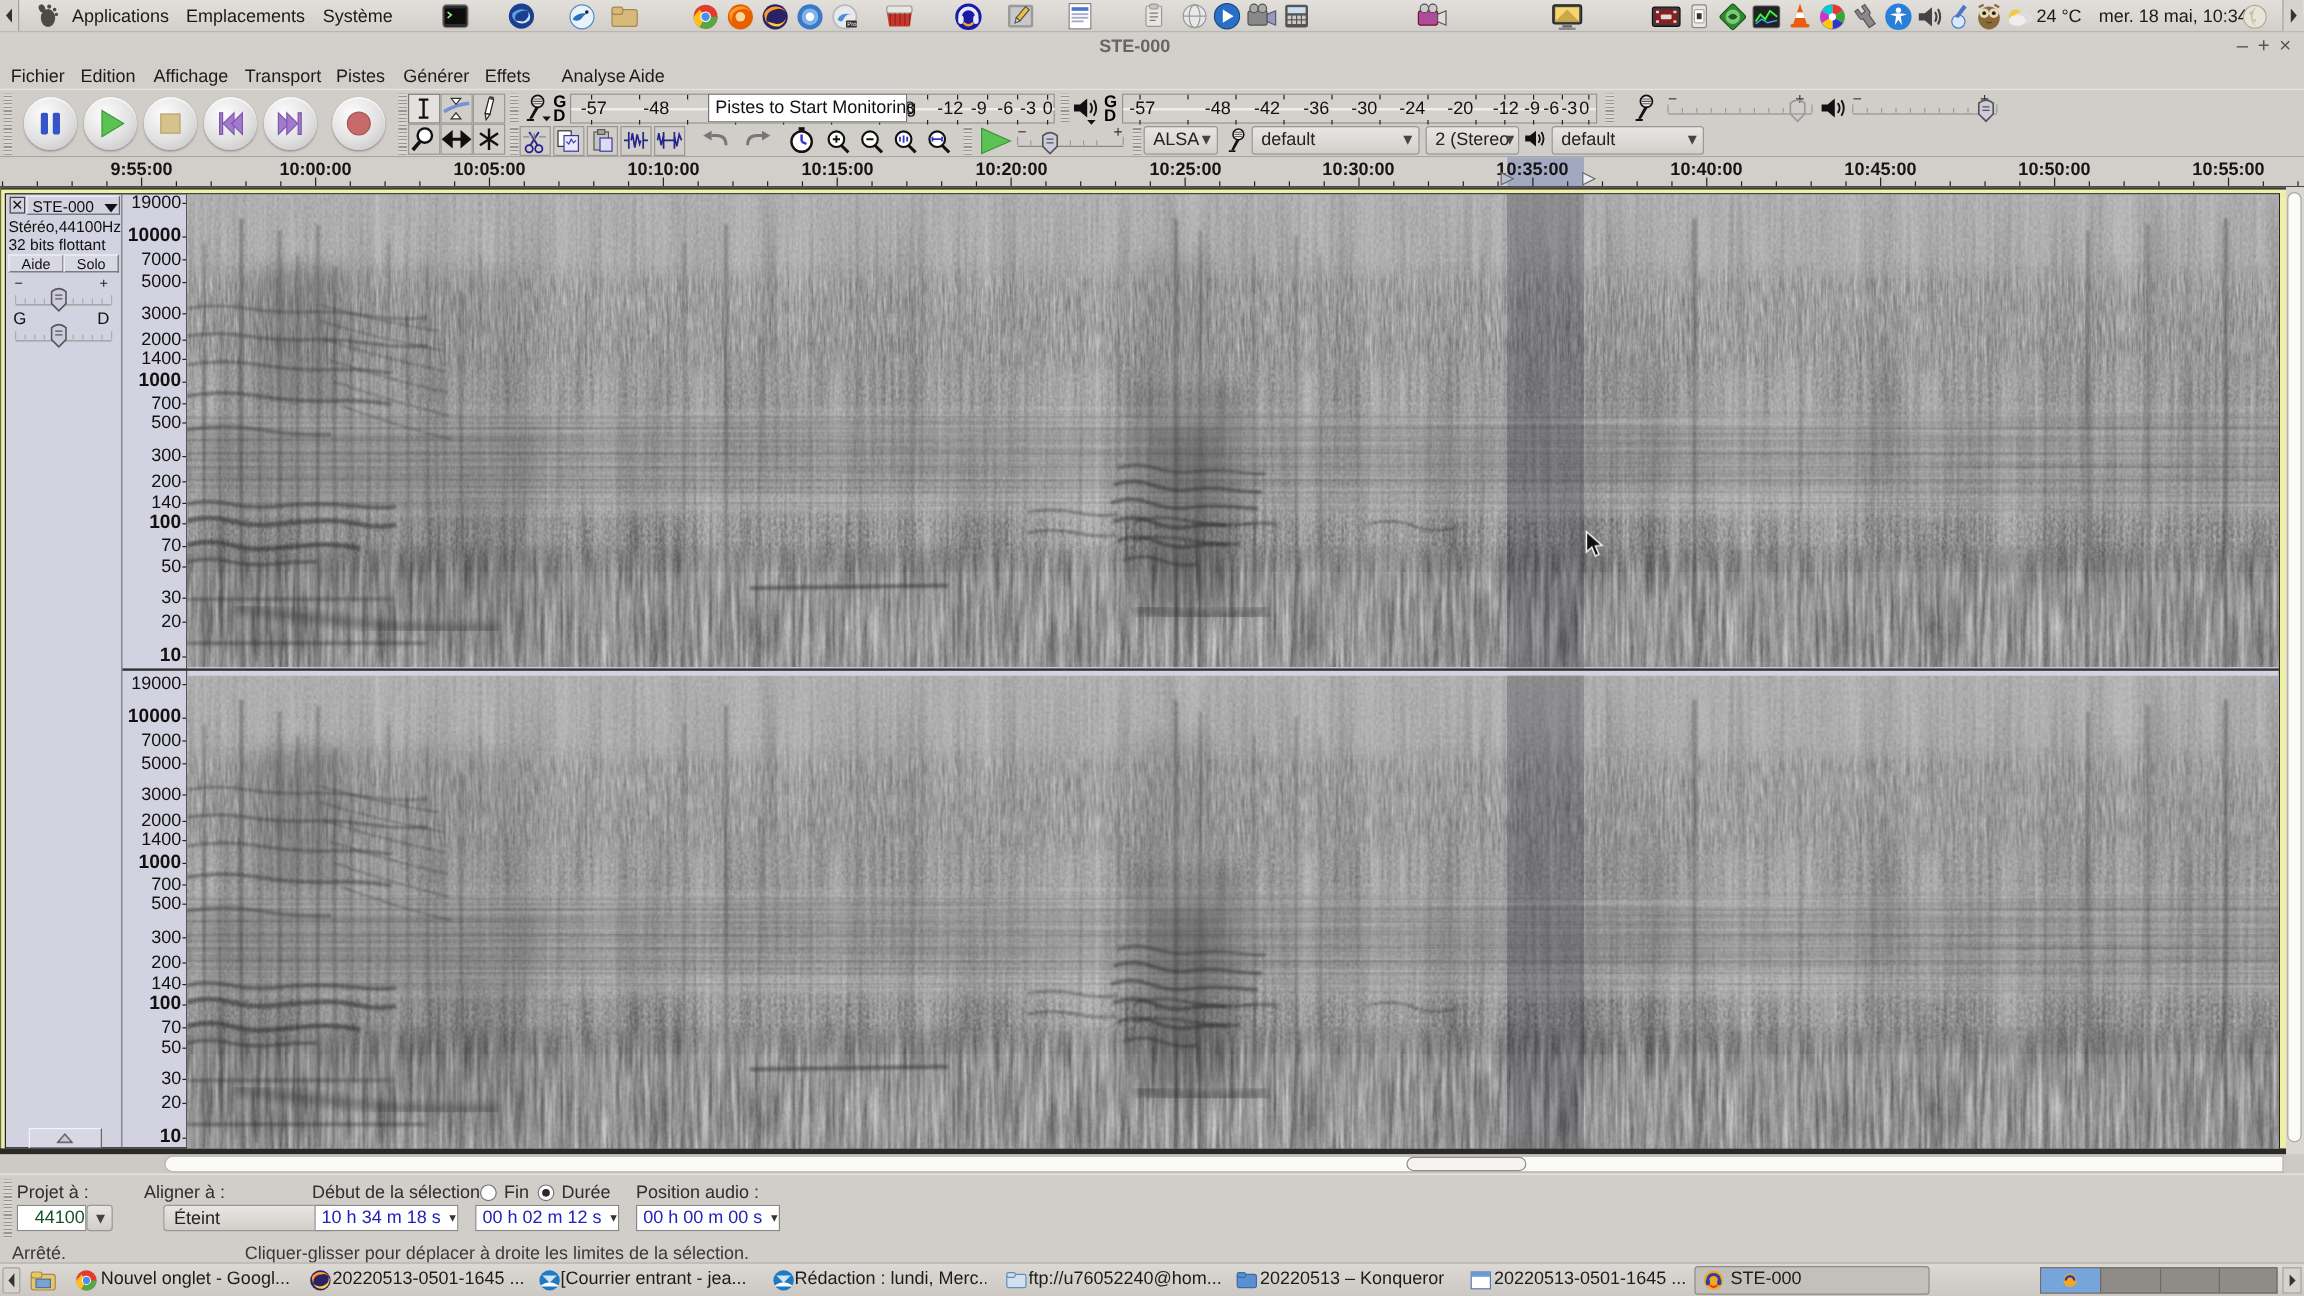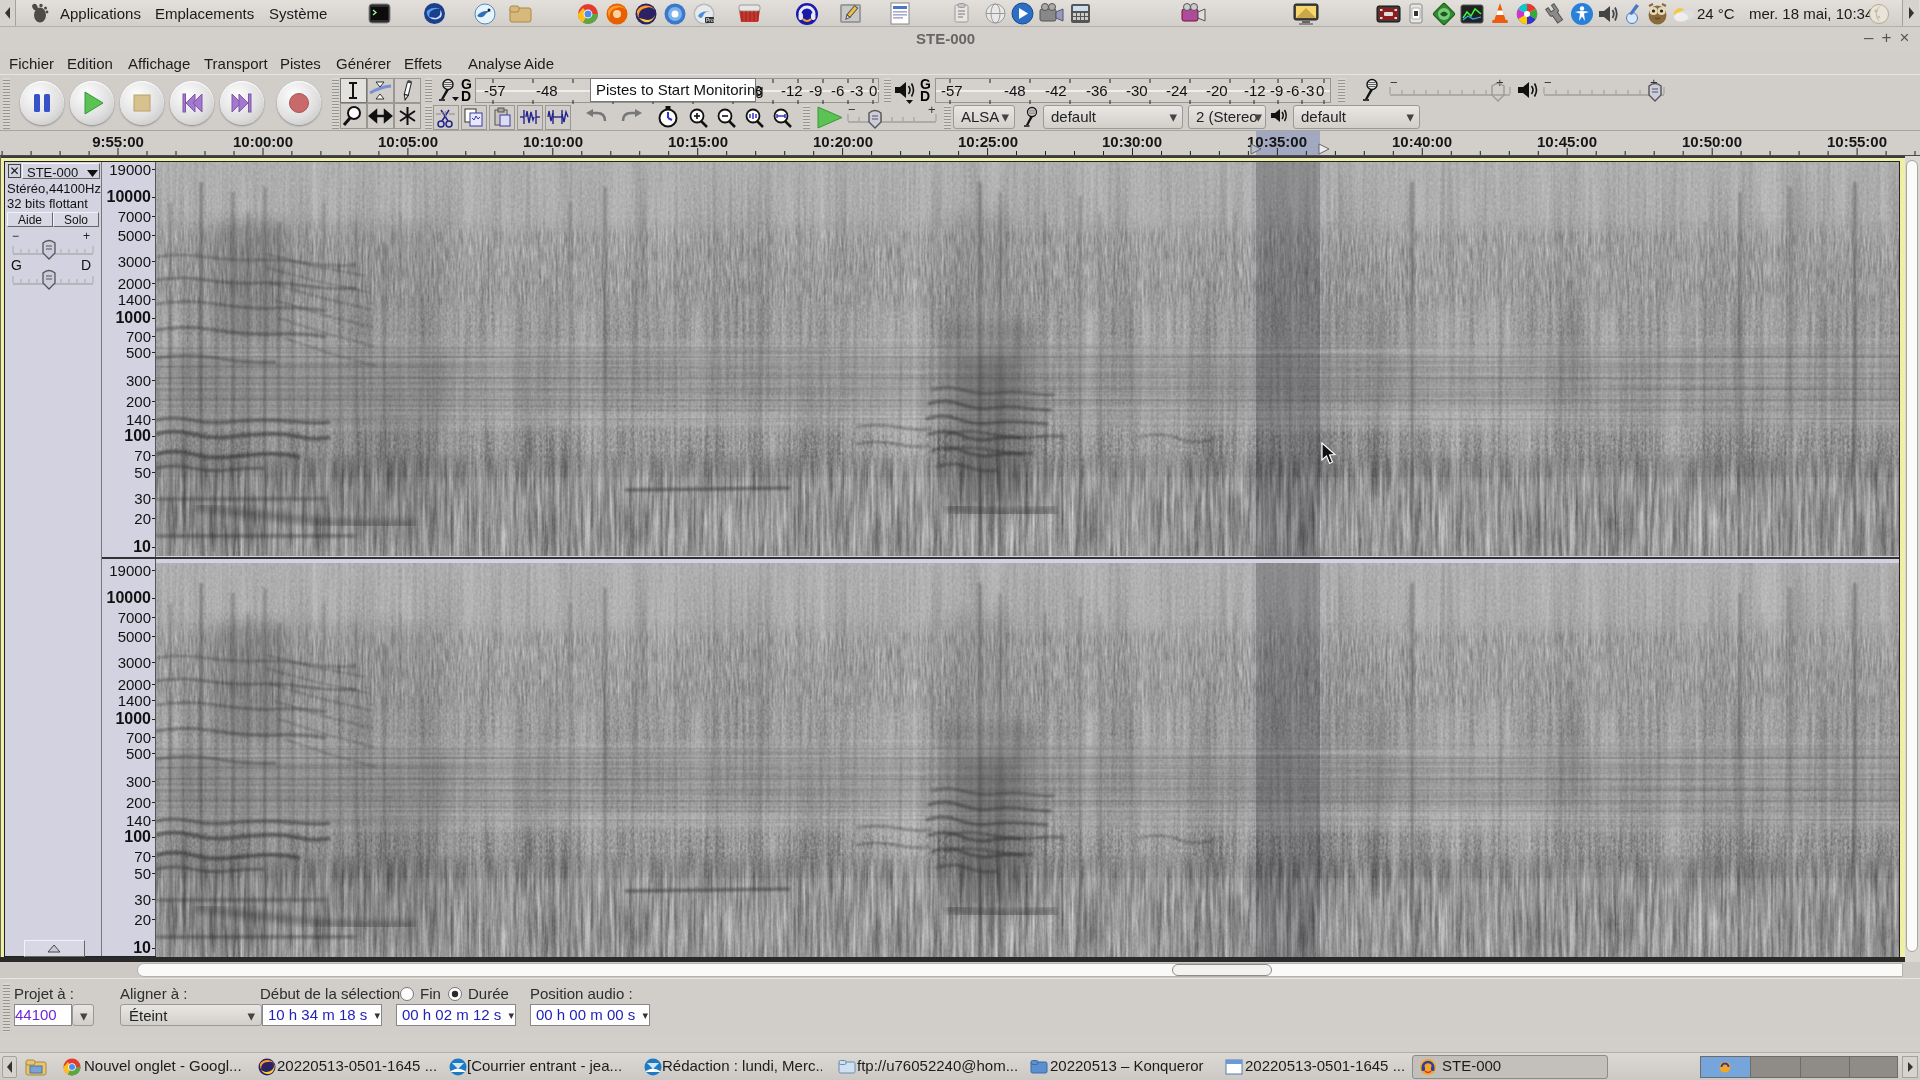--- a/index.html
+++ b/index.html
@@ -1244,45 +1244,49 @@
         <circle cx="8" cy="8" r="6.5" fill="#fdfdfd" stroke="#777"></circle>
       </svg>
   <span class="abs" style="left:420px;top:6px">Fin</span>
   <svg class="abs" width="16" height="16" style="left:447px;top:7px">
         <circle cx="8" cy="8" r="6.5" fill="#fdfdfd" stroke="#777"></circle>
         <circle cx="8" cy="8" r="3.2" fill="#2a2a2a"></circle>
       </svg>
   <span class="abs" style="left:468px;top:6px">Durée</span>
 
   <div class="field" style="left:14px;top:25px;width:58px">
-        <span style="position:absolute;left:0;color:#6d28d9">44100</span>
+        <span style="position:absolute;left:14px;color:#14532d">44100</span>
       </div>
   <div class="combo" style="left:72px;top:25px;width:22px;height:22px">
         <span style="position:absolute;left:7px;top:1px;color:#444">▾</span>
       </div>
 
-  <div class="combo" style="left:120px;top:25px;width:142px">
+  <div class="combo" style="left:136px;top:25px;width:142px">
         <span style="position:absolute;left:8px;top:1px">Éteint</span>
         <span style="position:absolute;right:6px;top:1px;color:#444">▾</span>
       </div>
 
   <div class="field" style="left:262px;top:25px;width:120px">
         <span style="position:absolute;left:5px">10 h 34 m 18 s</span>
         <span style="position:absolute;right:1px;top:0;color:#333;font-size:11px">▾</span>
       </div>
   <div class="field" style="left:396px;top:25px;width:120px">
         <span style="position:absolute;left:5px">00 h 02 m 12 s</span>
         <span style="position:absolute;right:1px;top:0;color:#333;font-size:11px">▾</span>
       </div>
   <div class="field" style="left:530px;top:25px;width:120px">
         <span style="position:absolute;left:5px">00 h 00 m 00 s</span>
         <span style="position:absolute;right:1px;top:0;color:#333;font-size:11px">▾</span>
       </div>
 </div>
 
+<div id="statusbar" class="abs">
+  <span class="abs" style="left:10px;top:1px">Arrêté.</span>
+  <span class="abs" style="left:204px;top:1px">Cliquer-glisser pour déplacer à droite les limites de la sélection.</span>
+</div>
 
 <div id="taskbar" class="abs">
   <div class="abs" style="left:2px;top:3px;width:15px;height:22px;background:#d6d3cf;border:1px solid #a5a29e;border-radius:2px"><svg width="13" height="20">
           <path d="M9 4 L4 10 L9 16 Z" fill="#333"></path>
         </svg></div>
   <svg class="abs" width="22" height="20" style="left:25px;top:4px">
         <rect x="1" y="5" width="20" height="13" rx="2" fill="#e8c76a" stroke="#a8874a"></rect>
         <rect x="1" y="3" width="9" height="5" rx="2" fill="#e8c76a" stroke="#a8874a"></rect>
         <rect x="5" y="9" width="12" height="7" fill="#7aa3d4" stroke="#4a73a4"></rect>
       </svg>

